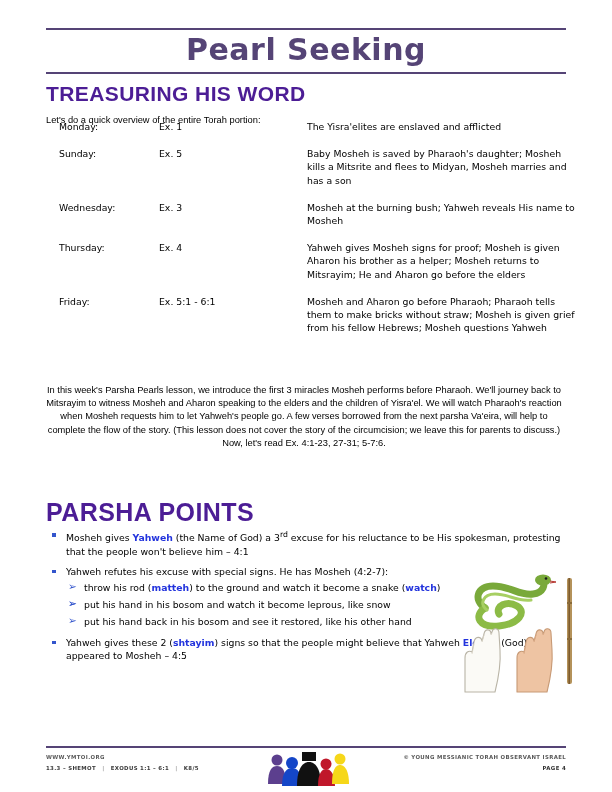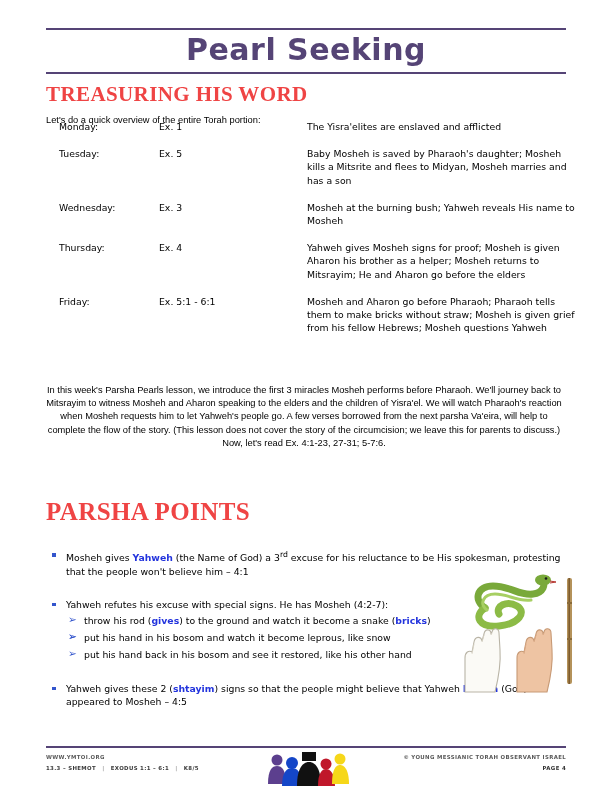--- a/index.html
+++ b/index.html
@@ -41,23 +41,23 @@
     font-weight: bold;
     letter-spacing: 0.5px;
     color: #554476;
     line-height: 40px;
   }
 
   
   .section-head {
     position: absolute;
     left: 46px;
-    font-family: Liberation Serif, serif;
-    font-weight: bold;
-    color: #ef4444;
+    font-family: Liberation Sans, sans-serif;
+    font-weight: bold;
+    color: #4c1d95;
     letter-spacing: 0.4px;
   }
   #head-treasuring { top: 82px; font-size: 21px; }
   #head-parsha { top: 498px; font-size: 25px; }
 
   
   .body-text {
     font-family: Liberation Sans, sans-serif;
     font-size: 9.3px;
     line-height: 13.2px;
@@ -104,21 +104,20 @@
     left: 46px; top: 528px;
     width: 516px;
   }
   .pt {
     position: relative;
     padding-left: 20px;
     margin-bottom: 7px;
     font-family: "DejaVu Sans", sans-serif;
     font-size: 9.3px;
     line-height: 13.4px;
-    margin-top: 20px;
   }
   .pt > .sq {
     position: absolute;
     left: 6px; top: 5px;
     width: 3.5px; height: 3.5px;
     background: #3355cc;
   }
   .sublist {
     margin: 3px 0 0 0;
     padding: 0;
@@ -203,21 +202,21 @@
   <div class="intro-line body-text">Let's do a quick overview of the entire Torah portion:</div>
 
   <table class="schedule">
     <tbody id="schedule-body">
         <tr>
           <td class="col-day">Monday:</td>
           <td class="col-ref">Ex. 1</td>
           <td class="col-desc">The Yisra'elites are enslaved and afflicted</td>
         </tr>
         <tr>
-          <td class="col-day">Tuesday:</td>
+          <td class="col-day">Sunday:</td>
           <td class="col-ref">Ex. 5</td>
           <td class="col-desc">Baby Mosheh is saved by Pharaoh's daughter; Mosheh kills a Mitsrite and flees to Midyan, Mosheh marries and has a son</td>
         </tr>
         <tr>
           <td class="col-day">Wednesday:</td>
           <td class="col-ref">Ex. 3</td>
           <td class="col-desc">Mosheh at the burning bush; Yahweh reveals His name to Mosheh</td>
         </tr>
         <tr>
           <td class="col-day">Thursday:</td>
@@ -232,21 +231,21 @@
       </tbody>
   </table>
 
   <div class="para-block body-text">In this week's Parsha Pearls lesson, we introduce the first 3 miracles Mosheh performs before Pharaoh. We'll journey back to Mitsrayim to witness Mosheh and Aharon speaking to the elders and the children of Yisra'el. We will watch Pharaoh's reaction when Mosheh requests him to let Yahweh's people go. A few verses borrowed from the next parsha Va'eira, will help to complete the flow of the story. (This lesson does not cover the story of the circumcision; we leave this for parents to discuss.) Now, let's read Ex. 4:1-23, 27-31; 5-7:6.</div>
 
   <div class="section-head" id="head-parsha">PARSHA POINTS</div>
 
   <div class="points" id="points-root">
       <div class="pt"><span class="sq"></span><span><span>Mosheh gives </span><span class="hl-blue">Yahweh</span><span> (the Name of God) a 3</span><sup>rd</sup><span> excuse for his reluctance to be His spokesman, protesting that the people won't believe him – 4:1</span></span></div>
       <div class="pt"><span class="sq"></span><span><span>Yahweh refutes his excuse with special signs. He has Mosheh (4:2-7):</span></span><div class="sublist">
-          <div class="sub"><span class="arw">➢</span><span><span>throw his rod (</span><span class="hl-blue">gives</span><span>) to the ground and watch it become a snake (</span><span class="hl-blue">bricks</span><span>)</span></span></div>
+          <div class="sub"><span class="arw">➢</span><span><span>throw his rod (</span><span class="hl-blue">matteh</span><span>) to the ground and watch it become a snake (</span><span class="hl-blue">watch</span><span>)</span></span></div>
           <div class="sub"><span class="arw">➢</span></div>
           <div class="sub"><span class="arw">➢</span><span><span>put his hand in his bosom and watch it become leprous, like snow</span></span></div>
           <div class="sub"><span class="arw">➢</span><span><span>put his hand back in his bosom and see it restored, like his other hand</span></span></div>
         </div></div>
       <div class="pt"><span class="sq"></span><span><span>Yahweh gives these 2 (</span><span class="hl-blue">shtayim</span><span>) signs so that the people might believe that Yahweh </span><span class="hl-blue">Elohim</span><span> (God) has appeared to Mosheh – 4:5</span></span></div>
     </div>
 
   <div class="art">
     <svg width="150" height="128" viewBox="0 0 150 128" xmlns="http://www.w3.org/2000/svg">
 

